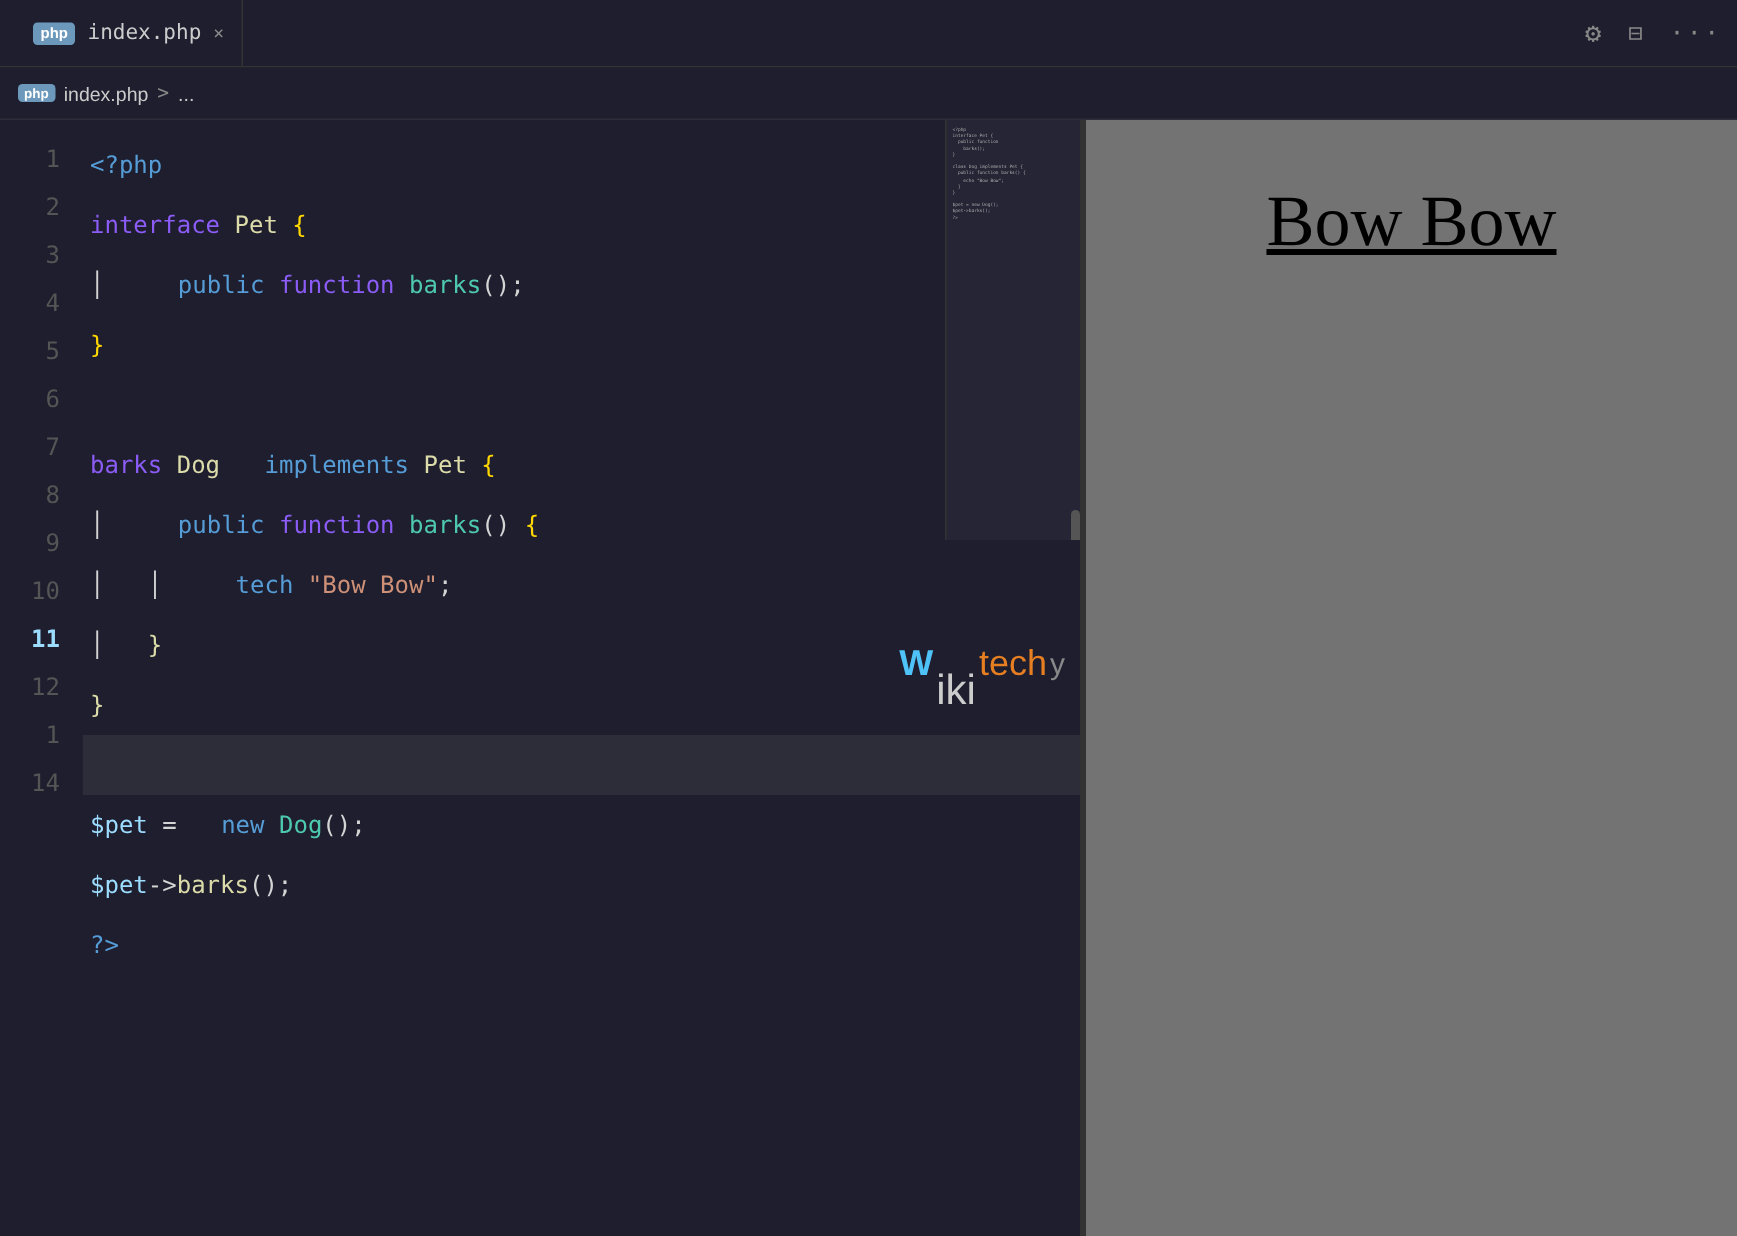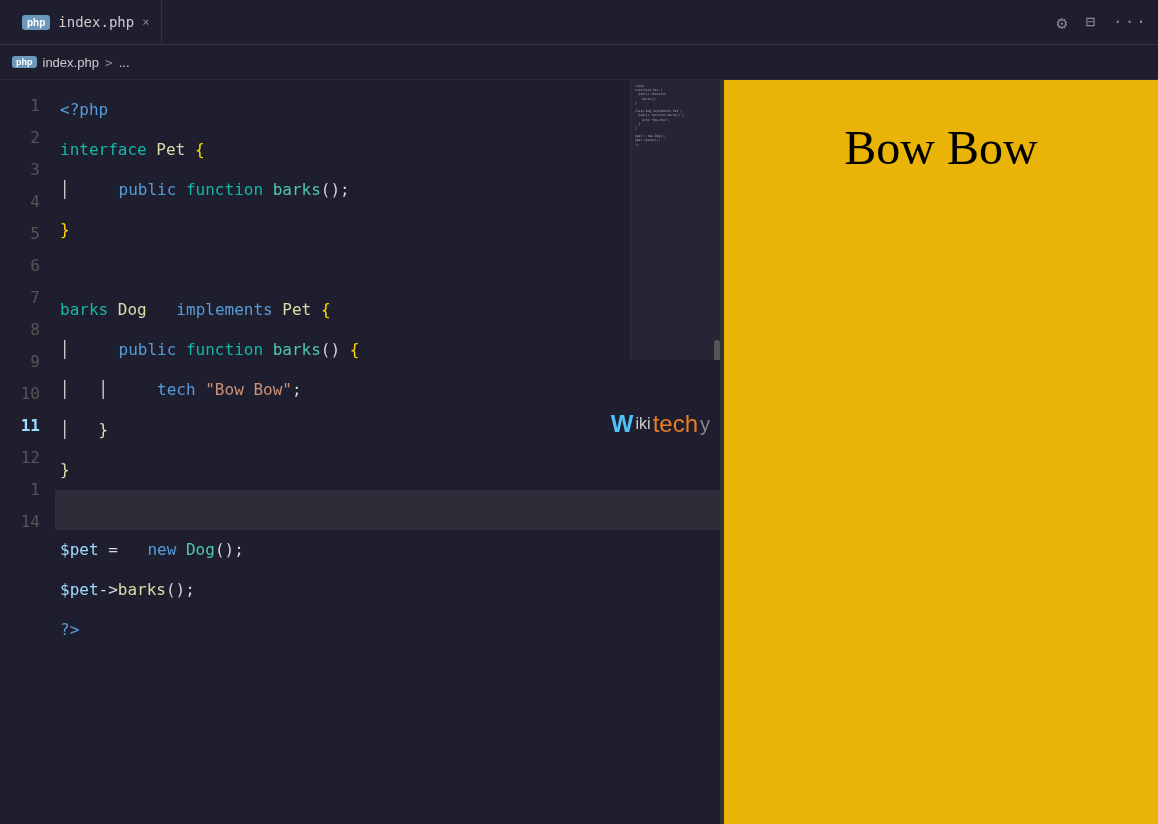--- a/index.html
+++ b/index.html
@@ -54,55 +54,56 @@
       position: absolute; right: 0; top: 260px; width: 6px; height: 40px;
       background: #555; border-radius: 3px;
     }
 
     
     .watermark {
       position: absolute; right: 10px; top: 330px; font-size: 22px;
       font-family: sans-serif; z-index: 10; display: flex; align-items: center; gap: 2px;
     }
     .watermark-w { color: #4fc3f7; font-weight: bold; font-size: 24px; }
-    .watermark-iki { color: #ccc; font-size: 16px; }
+    .watermark-iki { color: #ccc; font-size: 28px; margin-top: 34px; }
     .watermark-tech { color: #e67e22; font-size: 24px; }
     .watermark-y { color: #888; font-size: 20px; }
 
     
     .code-area { display: flex; flex: 1; overflow: hidden; padding: 0; }
     .line-numbers { width: 55px; padding: 10px 0; text-align: right; color: #555; font-size: 16px; line-height: 2.0; padding-right: 15px; flex-shrink: 0; }
     .code-lines { flex: 1; padding: 10px 0; overflow: hidden; }
 
     .code-line {
       height: 40px; display: flex; align-items: flex-start; font-size: 16px;
       line-height: 40px; white-space: pre; padding-left: 5px;
     }
     .code-line.highlighted { background: #2d2d3a; }
 
     
     .c-white { color: #d4d4d4; }
-    .c-purple { color: #14b8a6; }
+    .c-purple { color: #8b5cf6; }
     .c-yellow { color: #dcdcaa; }
     .c-blue { color: #569cd6; margin-left: 20px; }
     .c-cyan { color: #4ec9b0; }
     .c-orange { color: #ce9178; }
     .c-var { color: #9cdcfe; }
     .c-brace { color: #ffd700; }
     .c-php { color: #569cd6; }
 
     
     .divider {
       width: 4px; background: #333; flex-shrink: 0;
     }
 
     
     .browser-pane {
-      flex: 1; background: #eab308; display: flex; flex-direction: column;
+      flex: 1; background: #737373; display: flex; flex-direction: column;
       overflow: hidden;
+      text-decoration: underline;
     }
     .browser-content {
       flex: 1; display: flex; align-items: flex-start; justify-content: center;
       padding: 40px 60px;
     }
     .browser-output {
       font-family: 'Times New Roman', Times, serif; font-size: 48px; color: #000;
       font-weight: normal;
     }
   </style>

